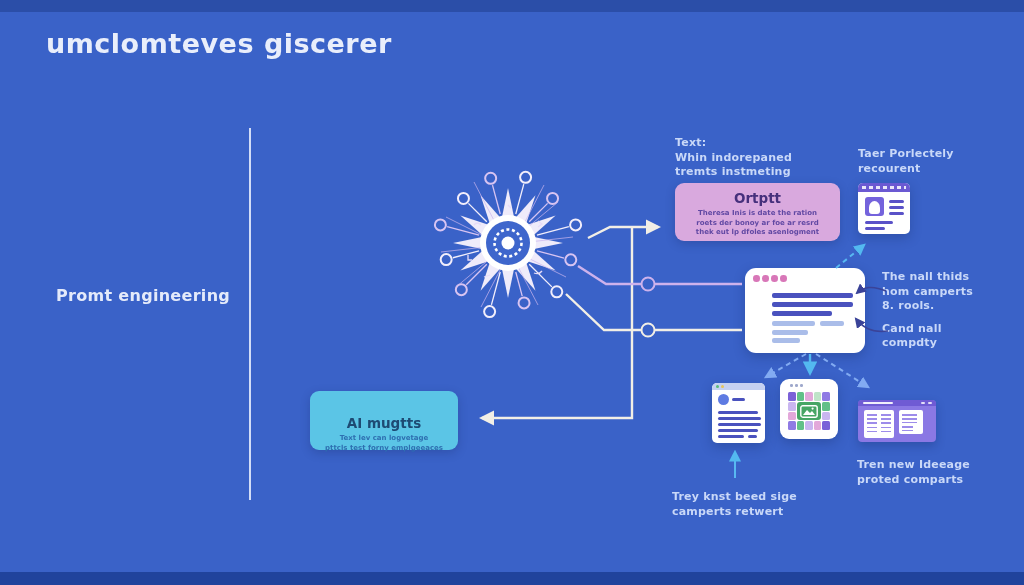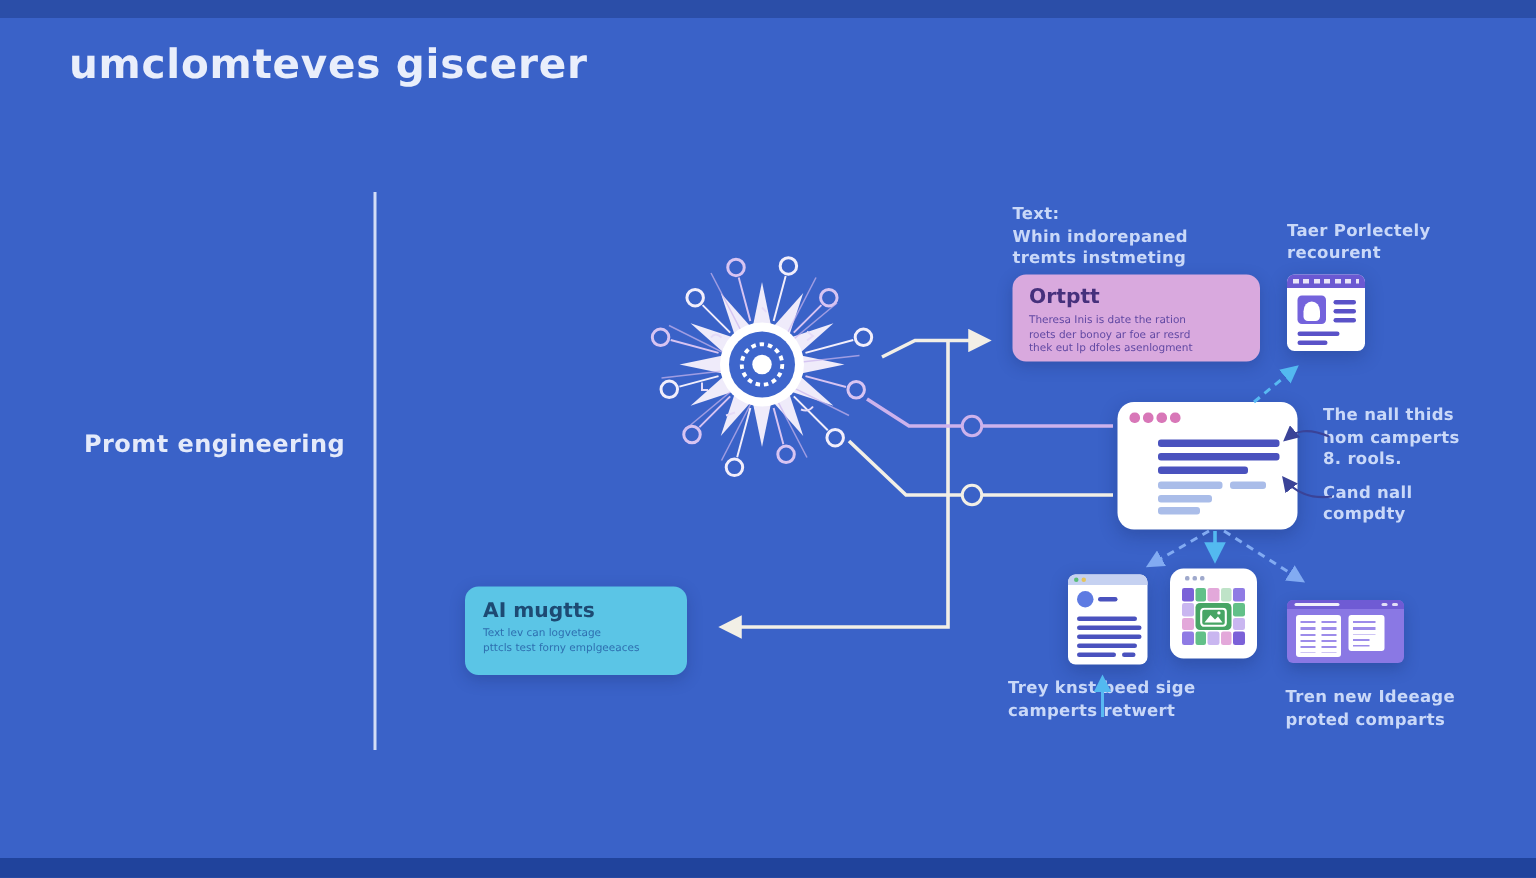--- a/index.html
+++ b/index.html
@@ -16,27 +16,27 @@
 
   .vline{position:absolute;left:249px;top:128px;width:2px;height:372px;
     background:rgba(238,243,255,.85);}
 
   .left-label{position:absolute;left:56px;top:281px;font-size:16px;font-weight:700;
     color:#E4EAFA;line-height:30px;letter-spacing:.3px;}
 
   .note{position:absolute;font-size:11px;font-weight:700;color:#C9D8F8;
     line-height:14.5px;letter-spacing:.2px;}
 
-  .callout{position:absolute;border-radius:9px;box-shadow:0 3px 10px rgba(18,35,90,.25);}
+  .callout{position:absolute;border-radius:9px;box-shadow:0 3px 10px rgba(18,35,90,.25);text-align:center;}
   .callout .hd{font-size:13.5px;font-weight:700;margin:0 0 3px 0;}
-  .callout .bd{font-size:7px;font-weight:400;line-height:9.5px;}
+  .callout .bd{font-size:7px;font-weight:700;line-height:9.5px;}
   .callout.output{left:675px;top:183px;width:165px;height:58px;background:#D9A9DE;padding:7px 11px;box-sizing:border-box;}
   .callout.output .hd{color:#46307C;}
   .callout.output .bd{color:#6148A3;}
-  .callout.ai{left:310px;top:391px;width:148px;height:59px;background:#5BC5E6;padding:8px 12px;box-sizing:border-box;}
+  .callout.ai{left:310px;top:391px;width:148px;height:59px;background:#5BC5E6;padding:24px 12px;box-sizing:border-box;}
   .callout.ai .hd{color:#1D4A73;}
   .callout.ai .bd{color:#2E6FB0;}
 
   .win{position:absolute;background:#fff;box-shadow:0 4px 12px rgba(18,35,90,.28);}
   .ln{position:absolute;border-radius:2px;}
   .dot{position:absolute;border-radius:50%;}
 
   
   .main-win{left:745px;top:268px;width:120px;height:85px;border-radius:11px;}
   .dark-ln{background:#4A52BE;height:4.5px;}
@@ -191,21 +191,21 @@
 
   <div class="note" style="left:882px;top:270px;">
     <div>The nall thids</div>
     <div>hom camperts</div>
     <div>8. rools.</div>
     <div style="height:8px;"></div>
     <div>Cand nall</div>
     <div>compdty</div>
   </div>
 
-  <div class="note" style="left:672px;top:452px;">
+  <div class="note" style="left:672px;top:490px;">
     <div>Trey knst beed sige</div>
     <div>camperts retwert</div>
   </div>
 
   <div class="note" style="left:857px;top:458px;">
     <div>Tren new Ideeage</div>
     <div>proted comparts</div>
   </div>
 
   <div class="callout output">

